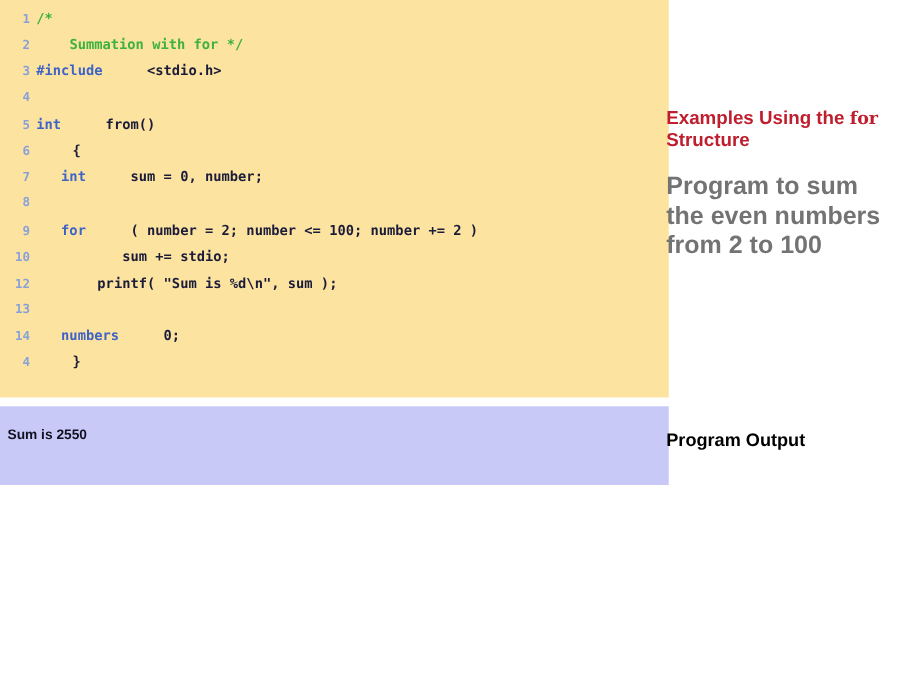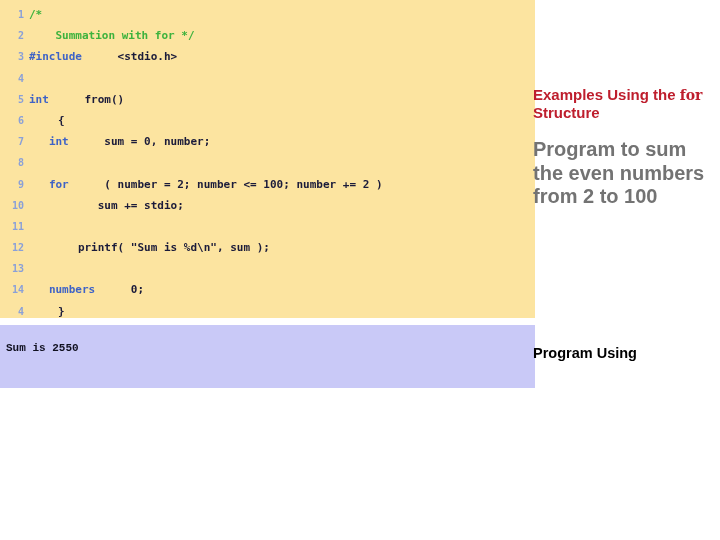--- a/index.html
+++ b/index.html
@@ -79,21 +79,21 @@
     width: 535px;
     height: 63px;
     background: #C9C9F7;
     box-sizing: border-box;
   }
 
   #output-text {
     position: absolute;
     left: 6px;
     top: 17px;
-    font-family: Liberation Mono, monospace;
+    font-family: Liberation Sans, sans-serif;
     font-size: 11px;
     font-weight: bold;
     color: #101020;
     white-space: pre;
   }
 
   
   .annotation {
     position: absolute;
     font-family: "Liberation Sans", sans-serif;
@@ -142,32 +142,31 @@
   <div class="code-line"><span class="ln">1</span><span class="code-text"><span></span><span class="tok-comment">/*</span></span></div>
       <div class="code-line"><span class="ln">2</span><span class="code-text"><span>    </span><span class="tok-comment">Summation with for */</span></span></div>
       <div class="code-line"><span class="ln">3</span><span class="code-text"><span></span><span class="tok-keyword">#include</span><span class="tok-plain"> &lt;stdio.h&gt;</span></span></div>
       <div class="code-line"><span class="ln">4</span><span class="code-text"><span></span></span></div>
       <div class="code-line"><span class="ln">5</span><span class="code-text"><span></span><span class="tok-keyword">int</span><span class="tok-plain"> from()</span></span></div>
       <div class="code-line"><span class="ln">6</span><span class="code-text"><span></span><span class="tok-plain">{</span></span></div>
       <div class="code-line"><span class="ln">7</span><span class="code-text"><span>   </span><span class="tok-keyword">int</span><span class="tok-plain"> sum = 0, number;</span></span></div>
       <div class="code-line"><span class="ln">8</span><span class="code-text"><span></span></span></div>
       <div class="code-line"><span class="ln">9</span><span class="code-text"><span>   </span><span class="tok-keyword">for</span><span class="tok-plain"> ( number = 2; number &lt;= 100; number += 2 )</span></span></div>
       <div class="code-line"><span class="ln">10</span><span class="code-text"><span>      </span><span class="tok-plain">sum += stdio;</span></span></div>
-      <div class="code-line"><span class="ln">11</span><span class="code-text"><span></span></span></div>
       <div class="code-line"><span class="ln">12</span><span class="code-text"><span>   </span><span class="tok-plain">printf( "Sum is %d\n", sum );</span></span></div>
       <div class="code-line"><span class="ln">13</span><span class="code-text"><span></span></span></div>
       <div class="code-line"><span class="ln">14</span><span class="code-text"><span>   </span><span class="tok-keyword">numbers</span><span class="tok-plain"> 0;</span></span></div>
       <div class="code-line"><span class="ln">4</span><span class="code-text"><span></span><span class="tok-plain">}</span></span></div>
     </div>
 
   <div id="output-panel">
     <div id="output-text">Sum is 2550</div>
   </div>
 
   <div class="annotation" id="ann-title">
     <span>Examples Using the </span><span class="serif-for">for</span><span> Structure</span>
   </div>
 
   <div class="annotation" id="ann-desc">Program to sum the even numbers from 2 to 100</div>
 
-  <div class="annotation" id="ann-output">Program Using</div>
+  <div class="annotation" id="ann-output">Program Output</div>
 
 </div>
 
 </body></html>

